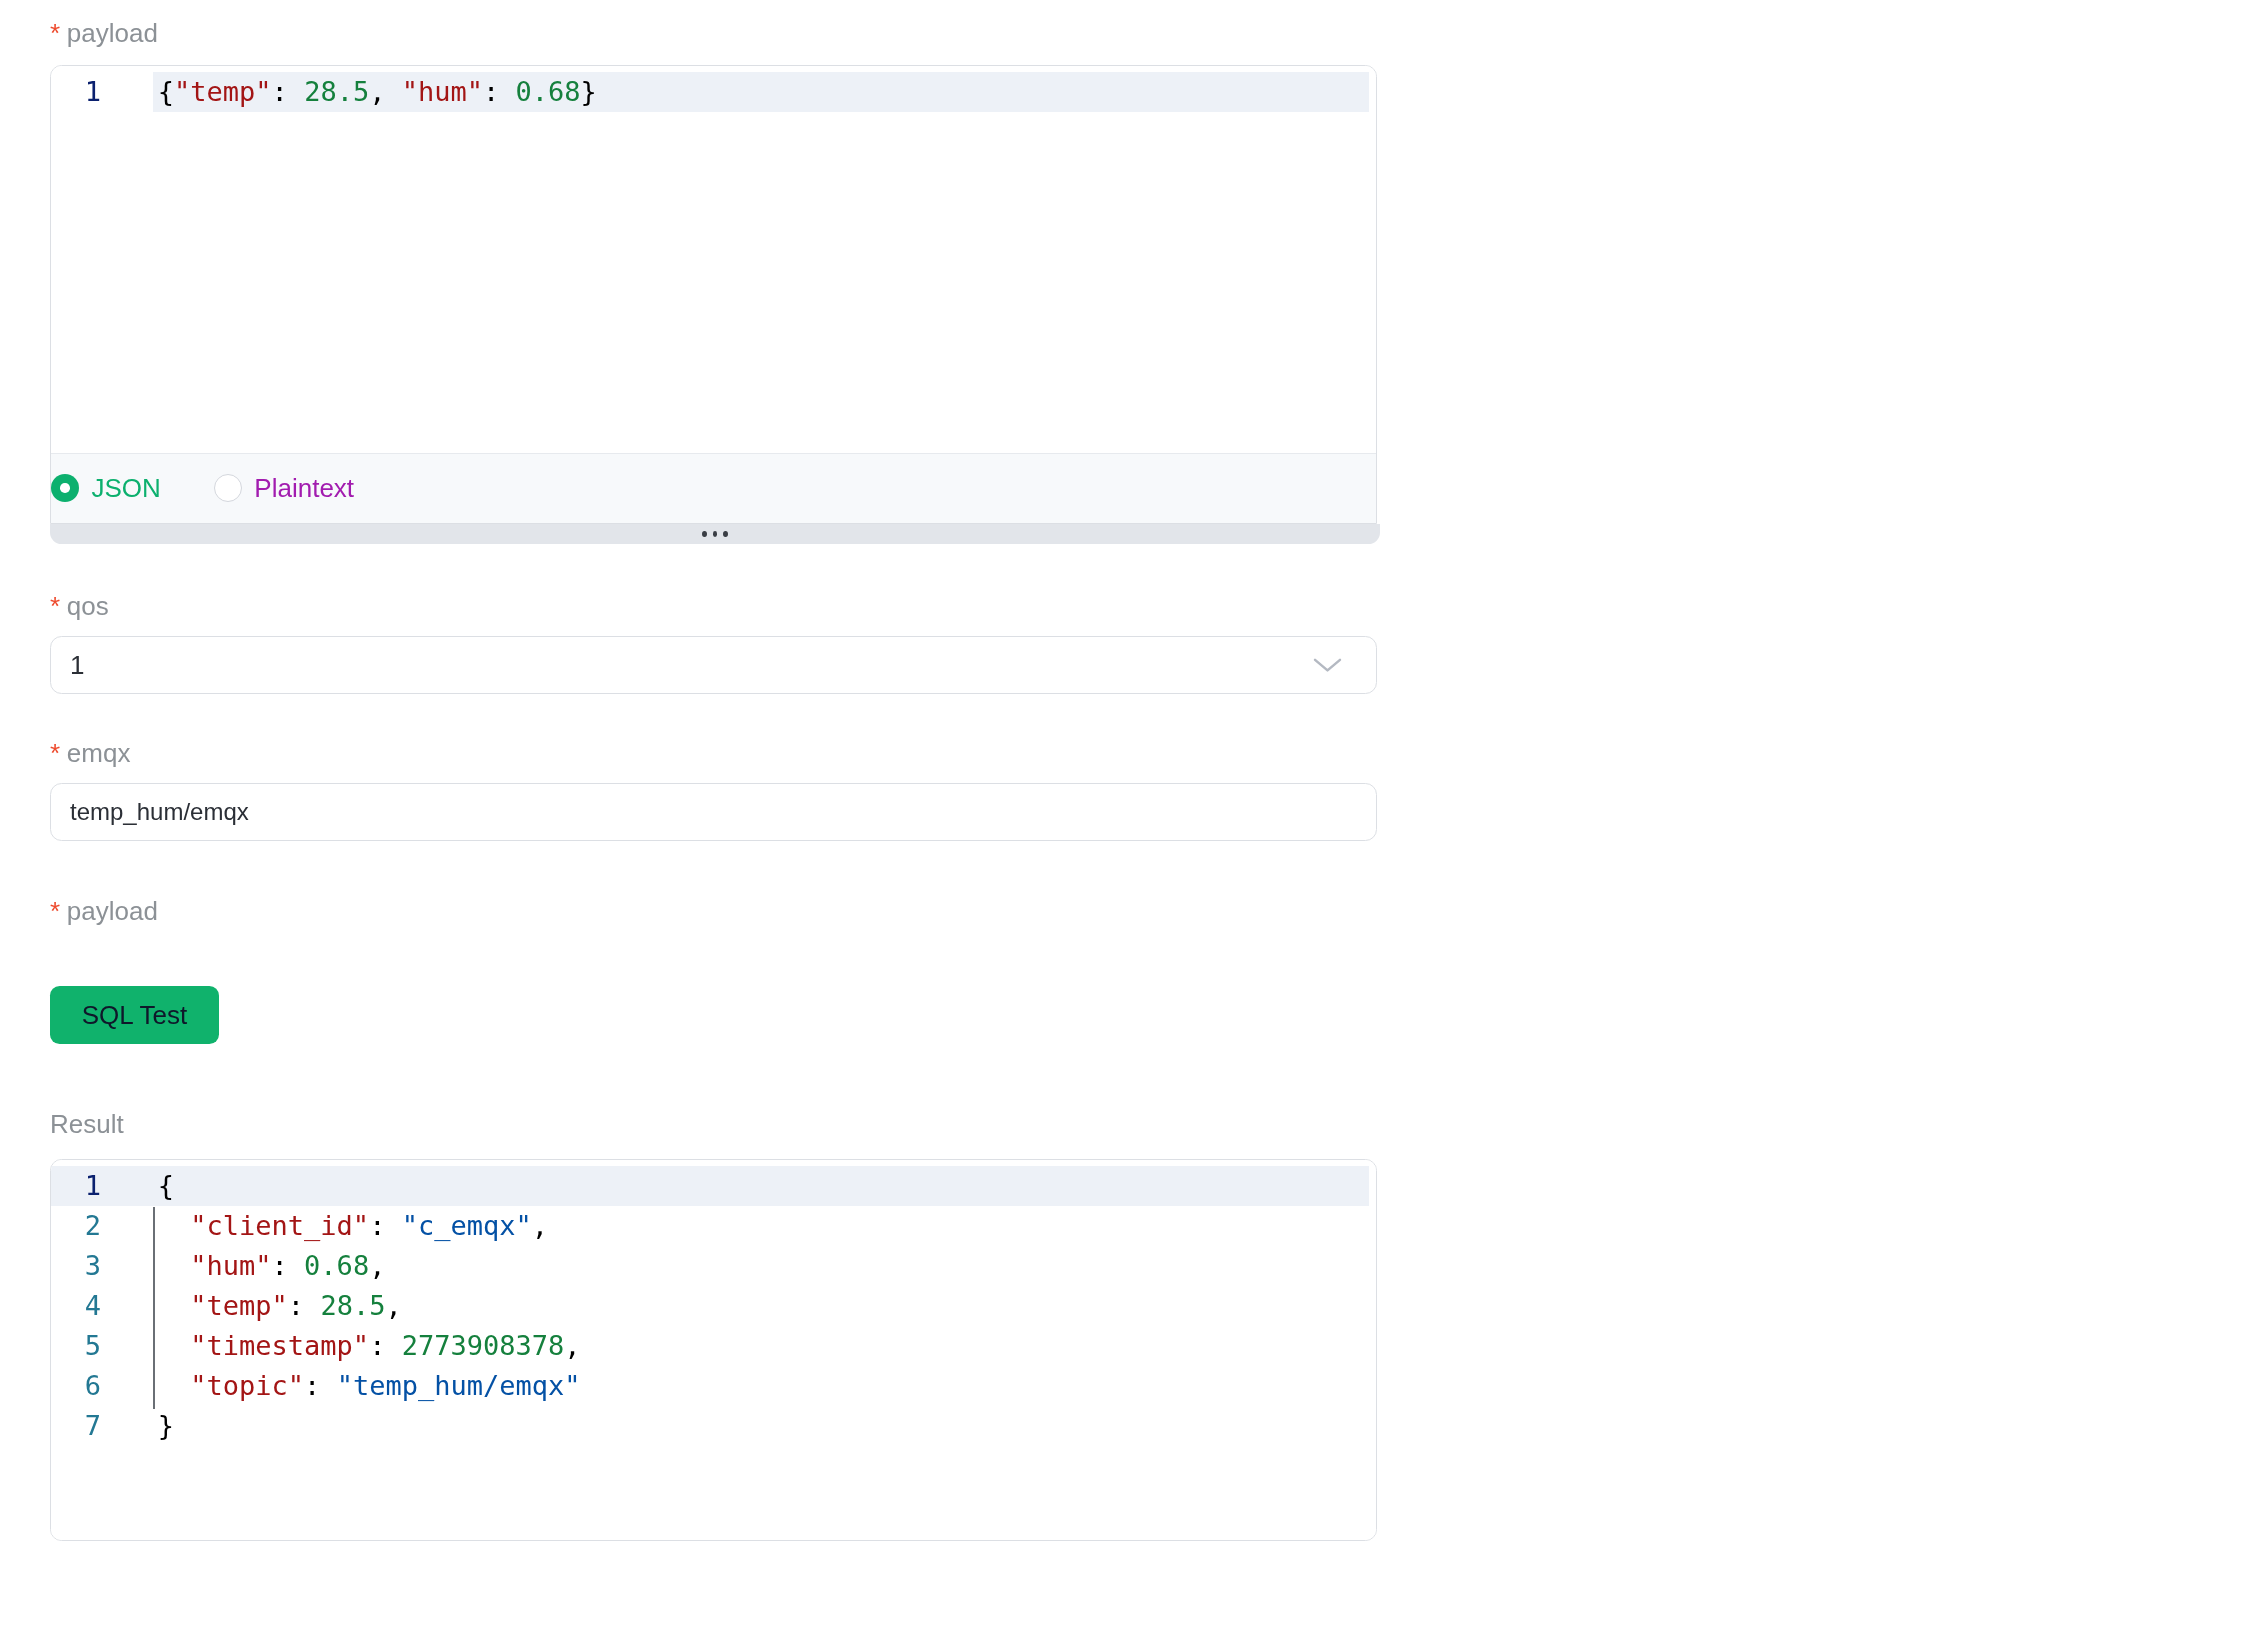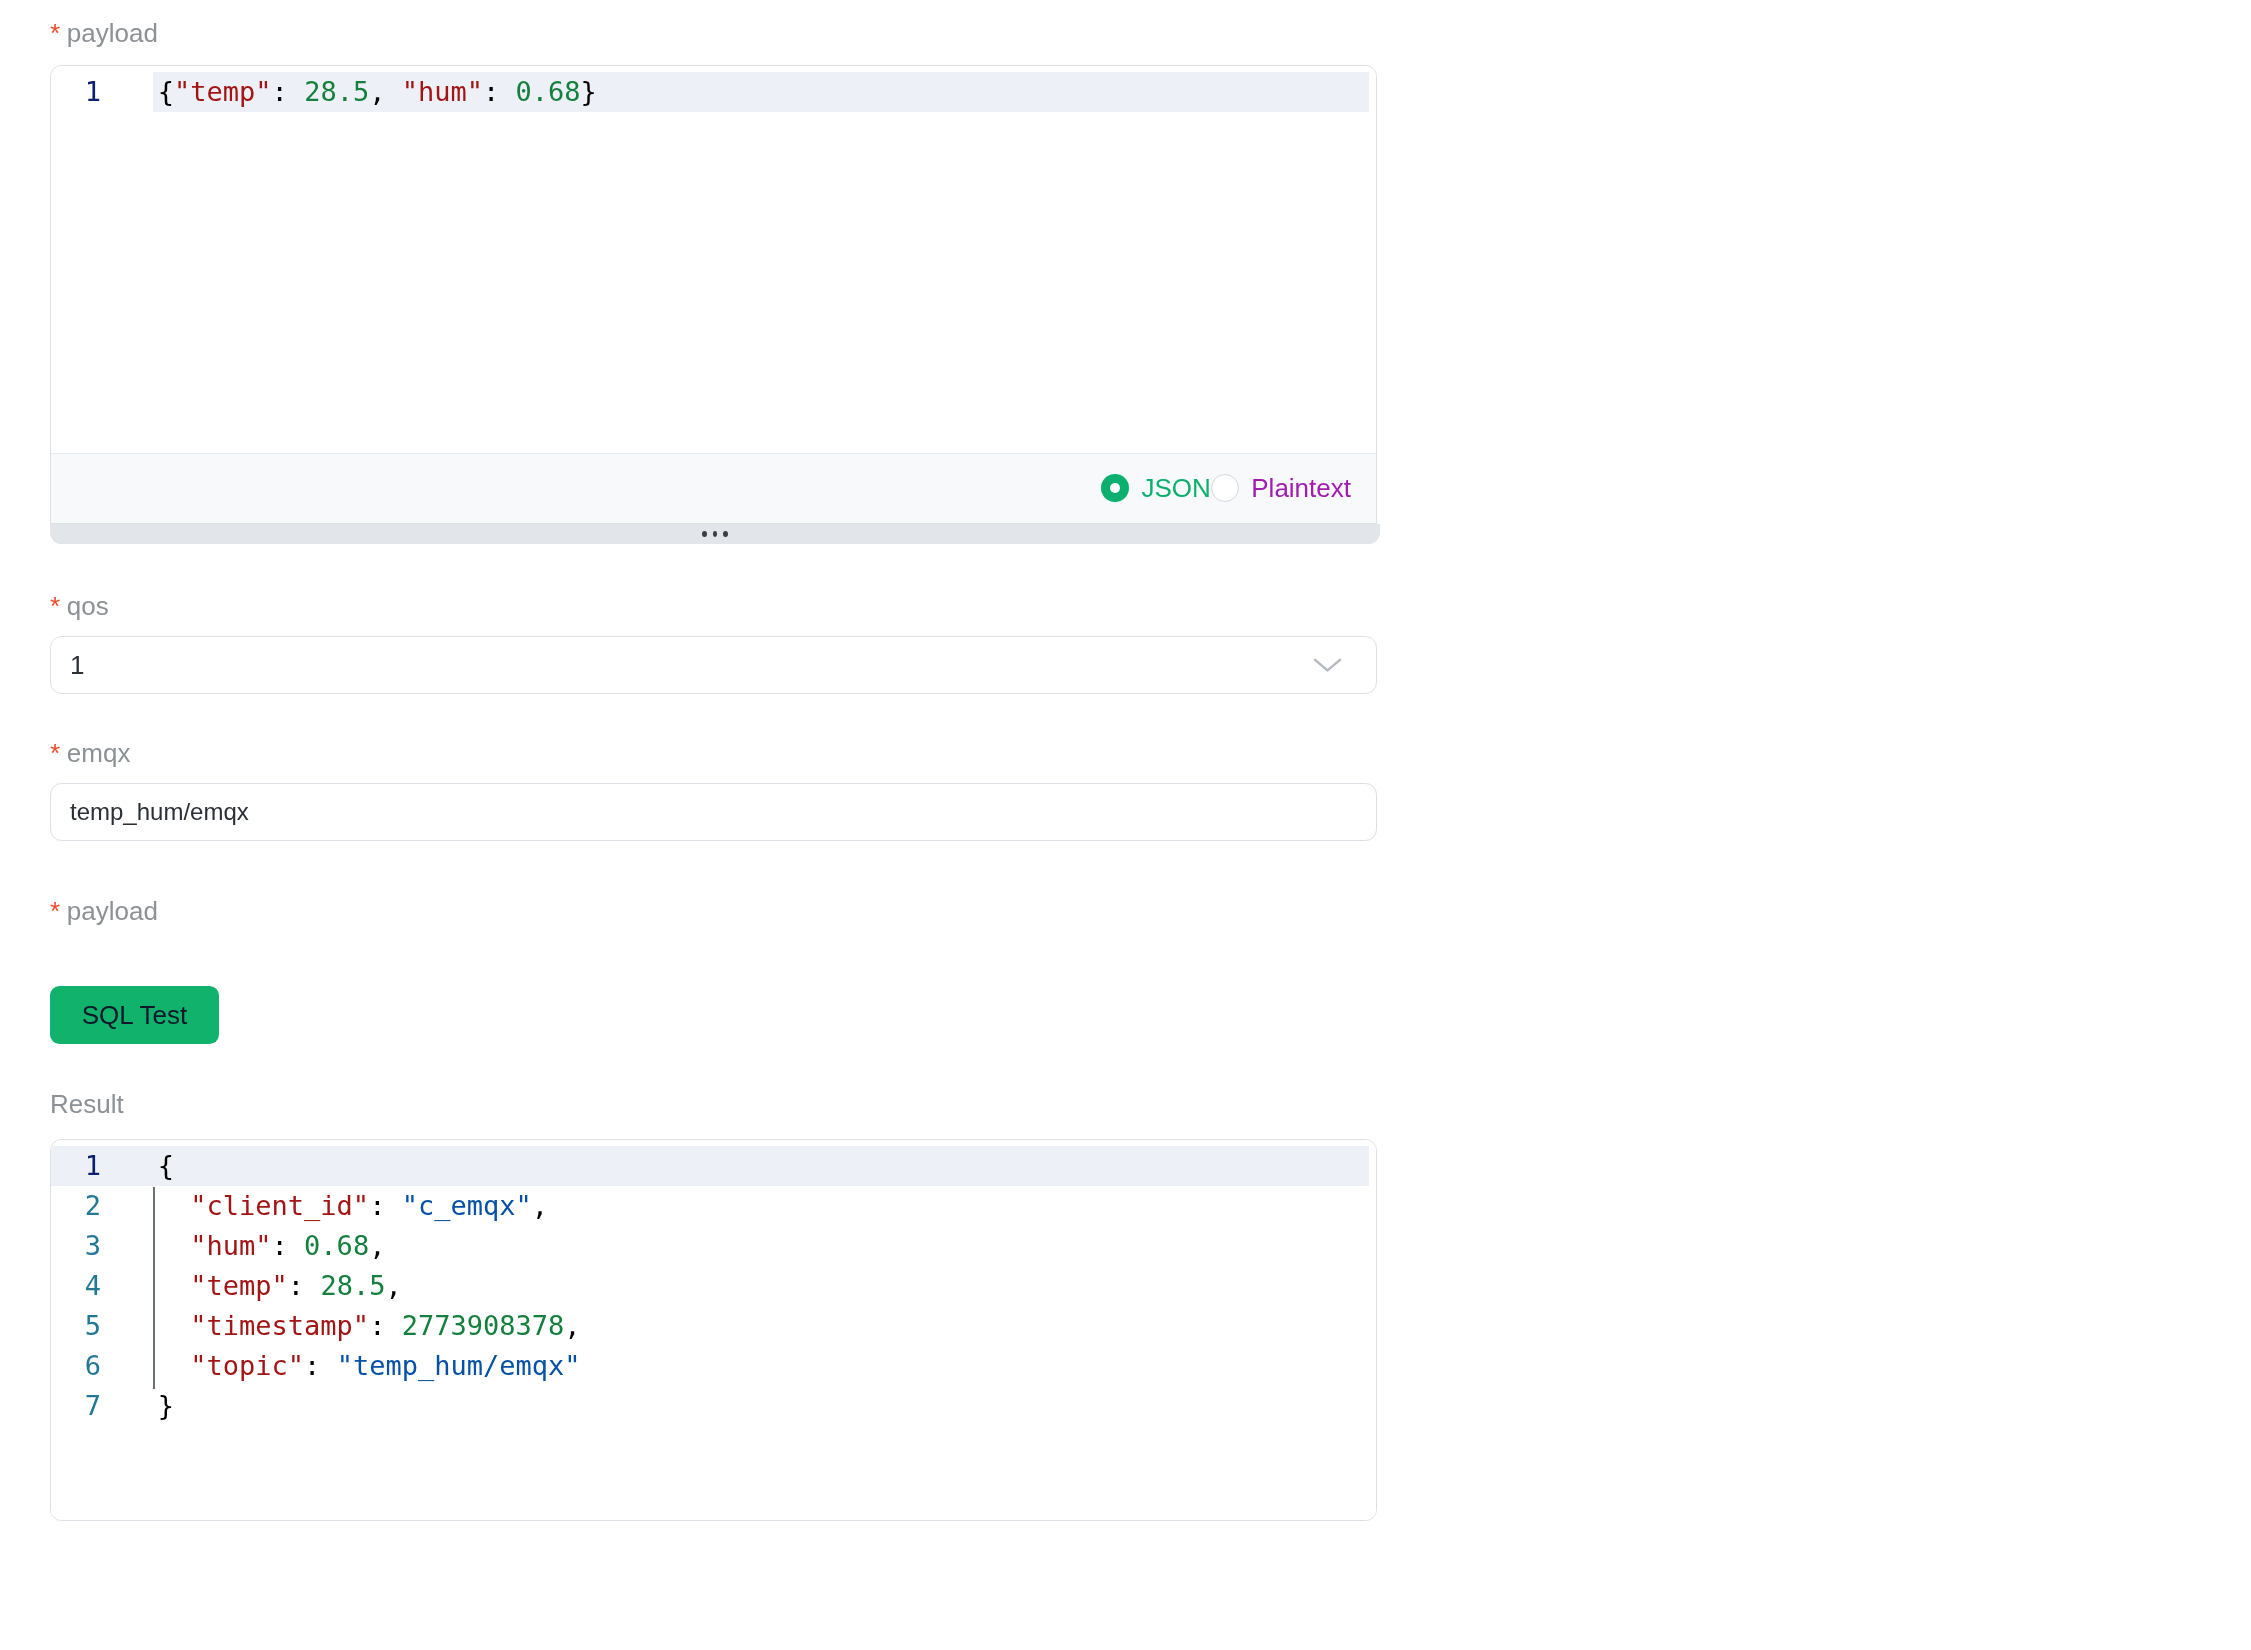--- a/index.html
+++ b/index.html
@@ -25,21 +25,21 @@
   .content-cell{flex:1;padding-left:4.8px;white-space:pre;}
   .hl-row .code-row.active{background:#edf1f7;border-right:7.7px solid #fff;}
   .hl-content .code-row.active .content-cell{background:#edf1f7;border-right:7.7px solid #fff;}
   .tok-key{color:#a31515;}
   .tok-string{color:#0451a5;}
   .tok-number{color:#15803d;}
   .tok-punct{color:#000000;}
   .indent-guide{position:absolute;left:102px;top:47px;width:1.9px;height:202px;background:#6a6f75;}
 
   
-  .editor-footer{height:69px;background:#f7f9fb;border-top:1.4px solid #e7eaee;display:flex;align-items:center;justify-content:flex-end;padding-right:25px;}
+  .editor-footer{height:69px;background:#f7f9fb;border-top:1.4px solid #e7eaee;display:flex;align-items:center;padding-right:25px;gap:53px;}
   .radio-group{display:flex;align-items:center;gap:12.5px;cursor:pointer;}
   .radio-outer{width:28px;height:28px;border-radius:50%;box-sizing:border-box;flex:none;}
   .radio-outer.selected{background:#0cb06e;display:flex;align-items:center;justify-content:center;}
   .radio-outer.unselected{background:#fff;border:1.9px solid #d4d7dd;}
   .radio-dot{width:9.6px;height:9.6px;border-radius:50%;background:#fff;}
   .radio-label{font-size:26px;}
   .radio-label.on{color:#0cb06e;}
   .radio-label.off{color:#a21caf;}
 
   
@@ -52,21 +52,21 @@
   .chev{flex:none;margin-right:11.5px;}
   .text-input{margin-top:13.4px;display:block;width:100%;height:58px;border:1.4px solid #dcdfe4;border-radius:11.5px;font-size:24px;padding:0 19px;color:#2b2f36;font-family:inherit;box-sizing:border-box;outline:none;background:#fff;}
 
   
   .sql-btn{margin-top:58px;width:169px;height:58px;background:#10b26c;color:#0f172a;border:none;border-radius:9.6px;font-size:26px;font-weight:500;font-family:inherit;cursor:pointer;display:block;}
 
   
   .mt-qos{margin-top:46px;}
   .mt-topic{margin-top:43px;}
   .mt-user{margin-top:54px;}
-  .mt-result{margin-top:44px;}
+  .mt-result{margin-top:64px;}
 </style>
 </head>
 <body>
 
 <div class="page">
   <div class="content">
 
     <div class="field-label">
       <span class="req">*</span>
       <span>payload</span>

